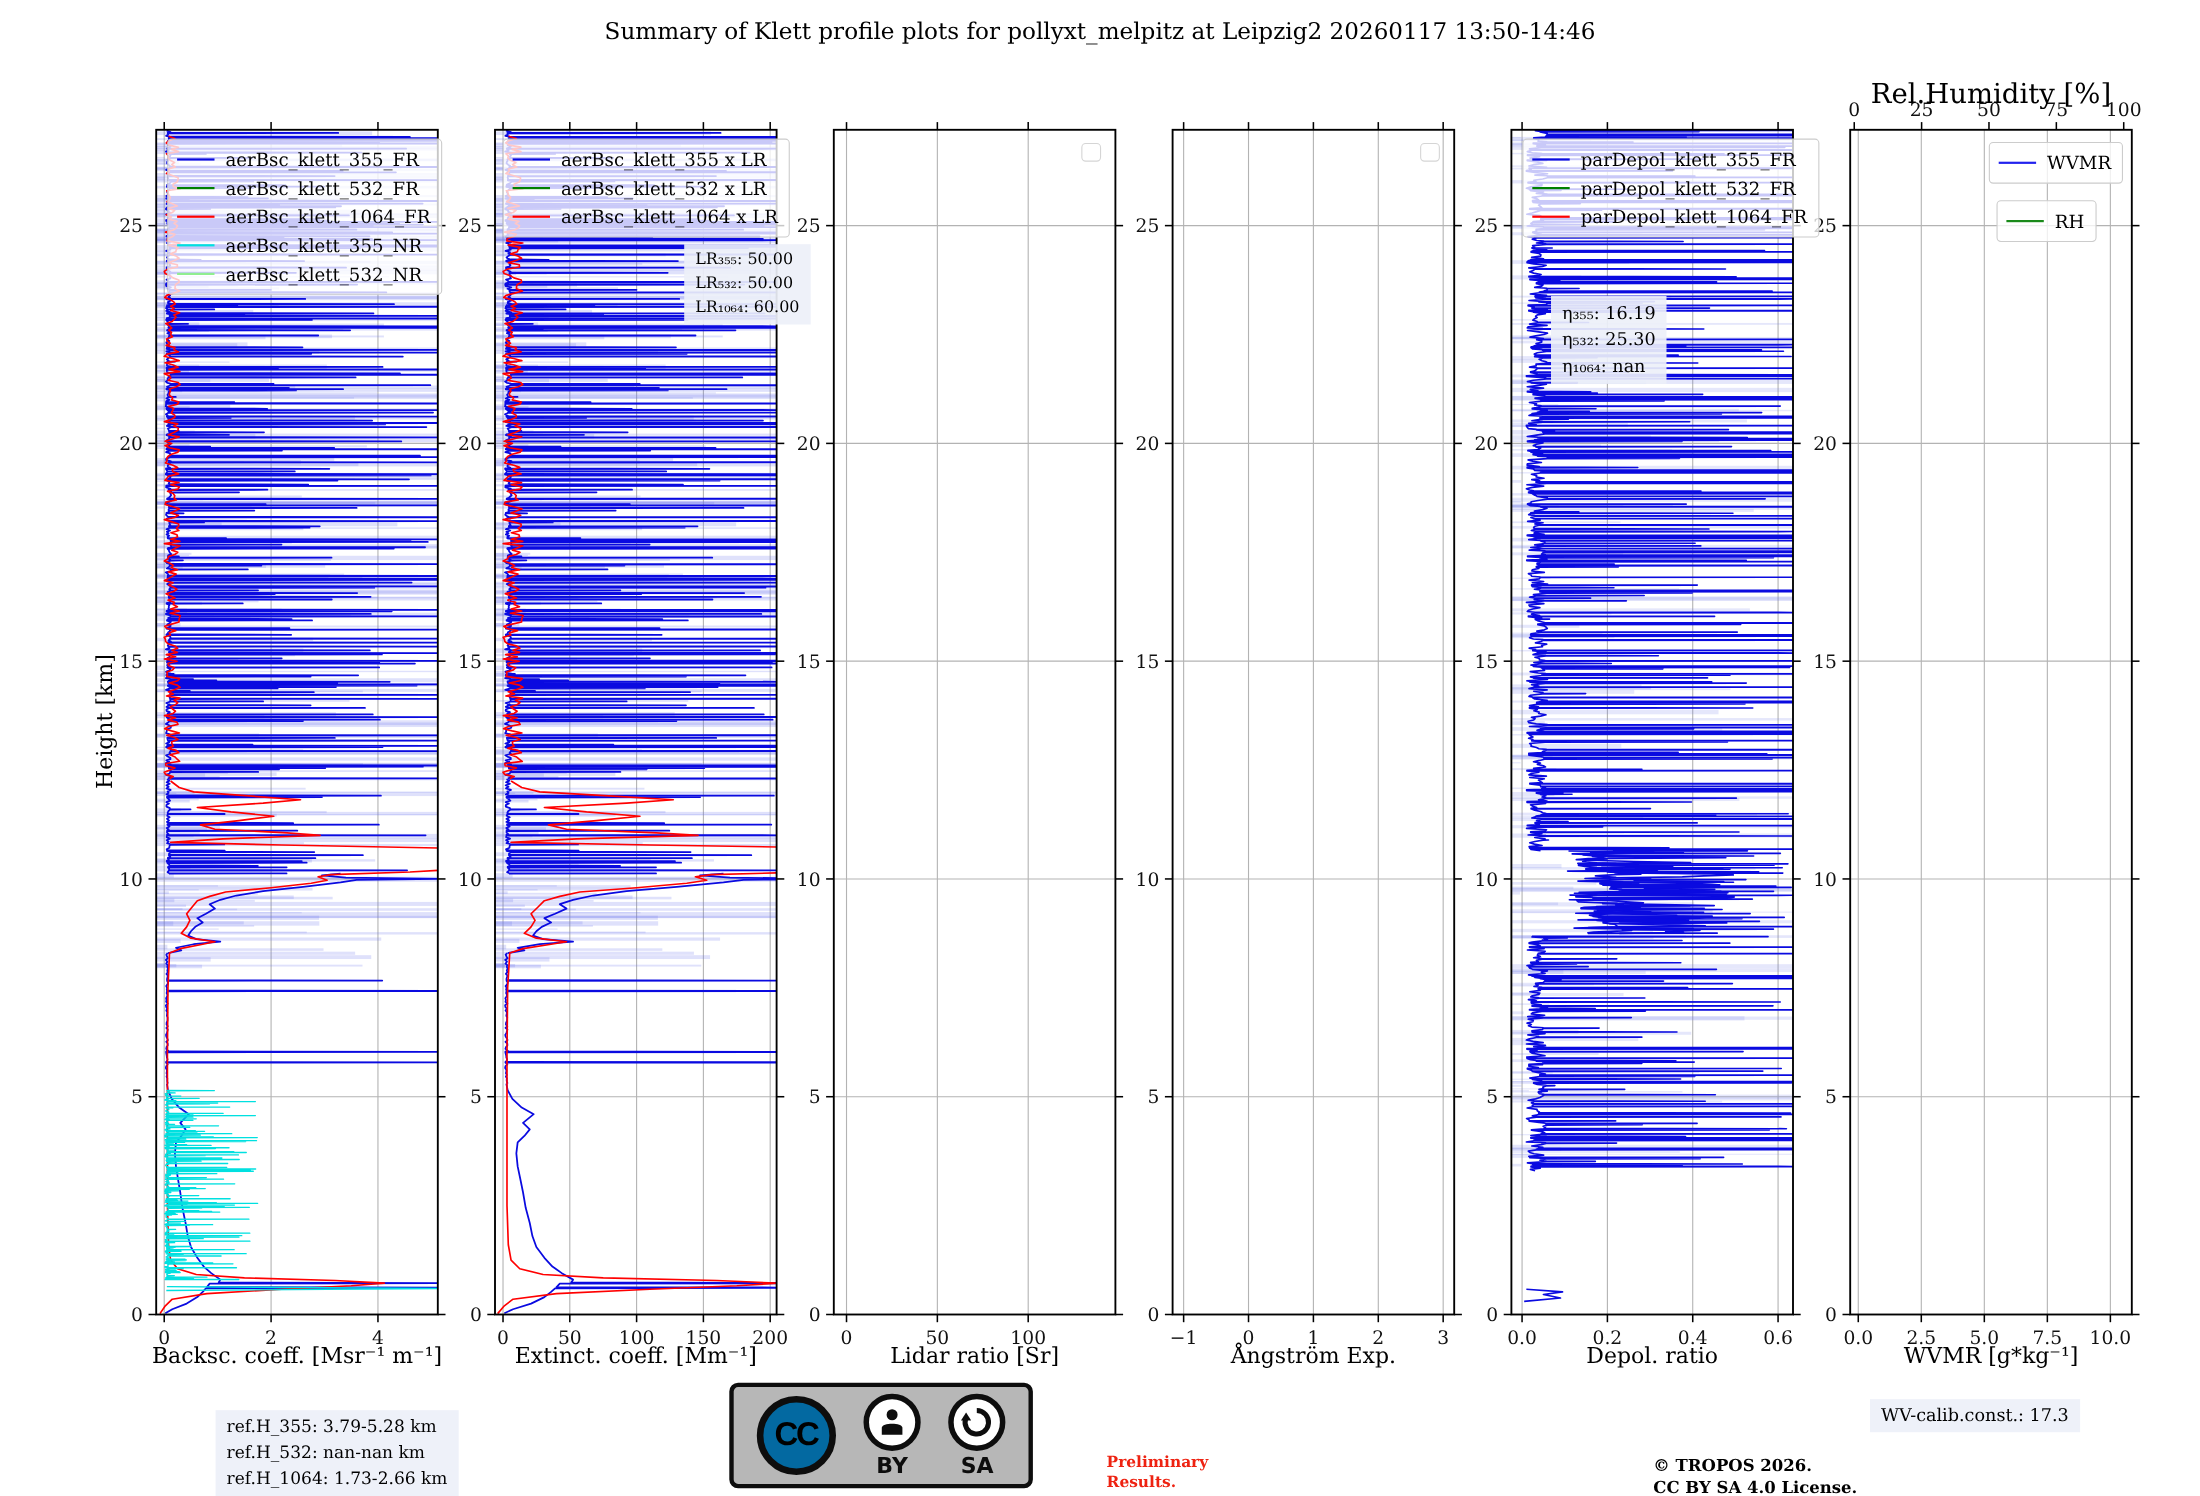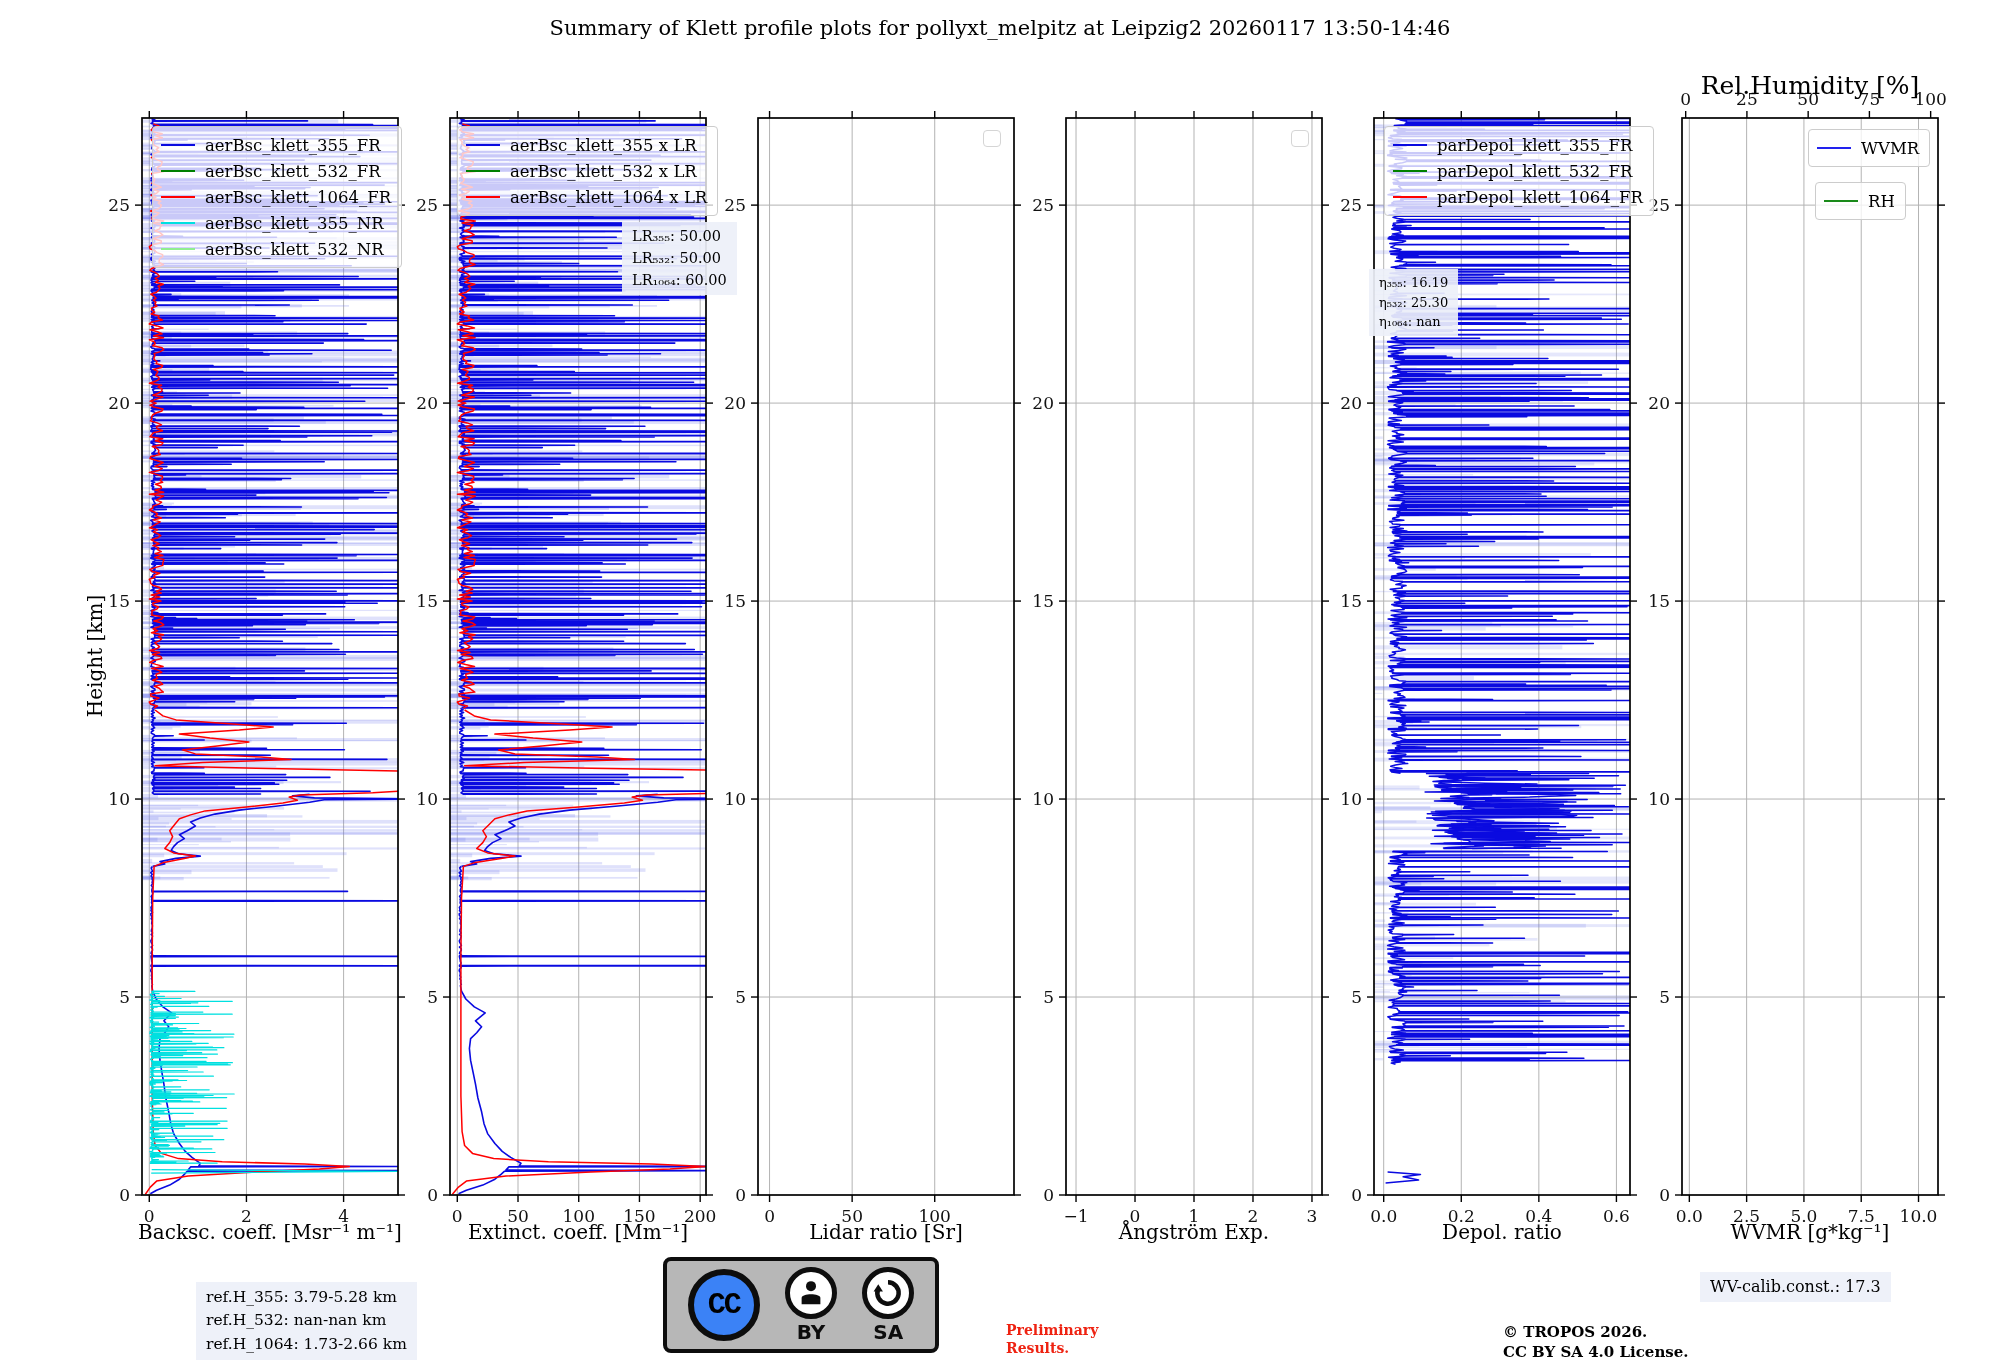--- a/index.html
+++ b/index.html
@@ -14,27 +14,27 @@
   .xlabel{position:absolute;left:24px;top:1147px;width:336px;text-align:center;font-size:20px;white-space:nowrap;}
   .toplabel{position:absolute;left:64px;top:-2px;width:256px;text-align:center;font-size:25px;white-space:nowrap;}
   .legend{position:absolute;background:rgba(255,255,255,0.78);border:1.2px solid #cccccc;border-radius:4px;padding:5px 10px 5px 8px;z-index:5;}
   .lg-row{display:flex;align-items:center;height:26px;}
   .lg-sample{display:inline-block;width:34px;border-top:2.6px solid #000;margin-right:10px;flex:0 0 auto;}
   .lg-label{font-size:16.5px;white-space:nowrap;}
   .emptyleg{position:absolute;width:16px;height:15px;border:1.2px solid #d5d5d5;border-radius:4px;background:rgba(255,255,255,0.8);z-index:5;}
   .notebox{position:absolute;background:rgba(237,240,249,0.92);padding:4px 10px;z-index:6;font-size:15px;line-height:1.5;white-space:nowrap;}
   #refh-box{left:196px;top:1282px;font-size:15.5px;}
   #lr-box{left:578px;top:222px;font-size:14.5px;margin-left:44px;}
-  #eta-box{left:1369px;top:269px;font-size:13px;}
+  #eta-box{left:1410px;top:269px;font-size:16px;}
   #wv-box{left:1700px;top:1272px;font-size:16px;padding:3px 10px;}
   #preliminary{left:1006px;top:1322px;color:#ee2211;font-weight:bold;font-size:14px;line-height:1.25;}
   #copyright{left:1503px;top:1323px;font-weight:bold;font-size:15px;line-height:1.3;font-family:"DejaVu Serif",serif;}
   
   #cc-badge{left:663px;top:1257px;width:276px;height:96px;background:#b7b7b7;border:4px solid #0d0d0d;border-radius:8px;box-sizing:border-box;display:flex;align-items:center;justify-content:space-around;padding:0 8px;z-index:4;}
-  .cc-big{width:72px;height:72px;border-radius:50%;background:#3b82f6;border:6px solid #0d0d0d;box-sizing:border-box;display:flex;align-items:center;justify-content:center;font-weight:bold;font-size:30px;font-family:Liberation Mono, monospace;letter-spacing:-2px;}
+  .cc-big{width:72px;height:72px;border-radius:50%;background:#0369a1;border:6px solid #0d0d0d;box-sizing:border-box;display:flex;align-items:center;justify-content:center;font-weight:bold;font-size:30px;font-family:Liberation Sans, sans-serif;letter-spacing:-2px;}
   .cc-col{display:flex;flex-direction:column;align-items:center;}
   .cc-small{width:52px;height:52px;border-radius:50%;background:#fff;border:5px solid #0d0d0d;box-sizing:border-box;display:flex;align-items:center;justify-content:center;}
   .cc-tag{font-weight:bold;font-size:20px;font-family:"DejaVu Sans",sans-serif;color:#0d0d0d;margin-top:1px;}
 </style>
 </head>
 <body>
 
 <div class="abs" id="title">Summary of Klett profile plots for pollyxt_melpitz at Leipzig2 20260117 13:50-14:46</div>
 <div class="abs" id="ylabel">Height [km]</div>
 

